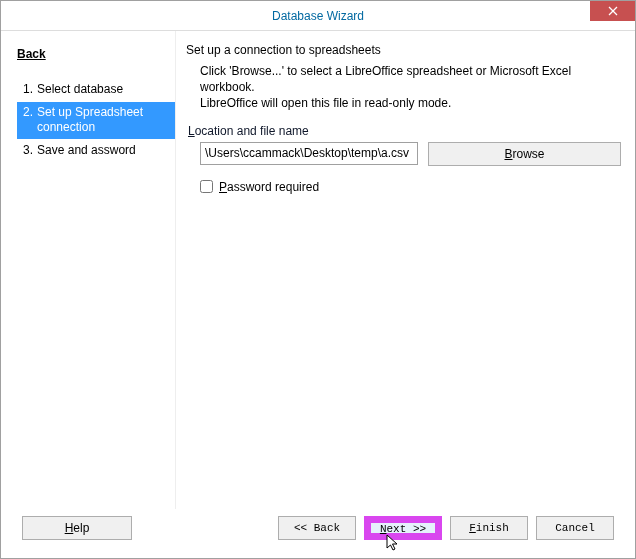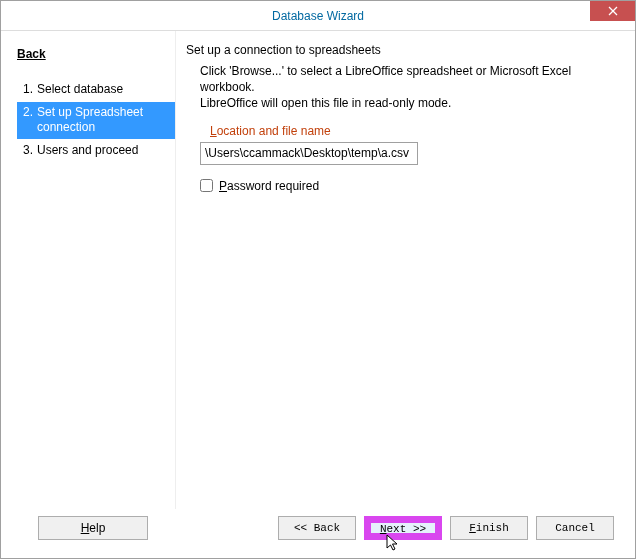--- a/index.html
+++ b/index.html
@@ -108,22 +108,22 @@
     .instruction-text {
       font-size: 12px;
       color: #000;
       line-height: 1.35;
       margin-left: 14px;
       margin-bottom: 12px;
     }
     
     .field-label {
       font-size: 12px;
-      color: #c2410c;
-      margin-left: 24px;
+      color: #0f172a;
+      margin-left: 2px;
       margin-bottom: 4px;
     }
     
     .field-label .underline-char {
       text-decoration: underline;
     }
     
     .location-row {
       display: flex;
       gap: 10px;
@@ -167,21 +167,21 @@
       height: 13px;
     }
     
     .checkbox-label .underline-char {
       text-decoration: underline;
     }
     
     .button-bar {
       position: absolute;
       bottom: 12px;
-      left: 16px;
+      left: 0;
       right: 0;
       height: 36px;
       display: flex;
       align-items: center;
       padding: 0 21px;
       gap: 8px;
     }
     
     .help-btn {
       width: 110px;
@@ -253,35 +253,38 @@
       <span>Select database</span>
     </div>
 
     <div class="step-item active">
       <span class="step-number">2.</span>
       <span>Set up Spreadsheet connection</span>
     </div>
 
     <div class="step-item">
       <span class="step-number">3.</span>
-      <span>Users and proceed</span>
+      <span>Save and assword</span>
     </div>
   </div>
 
   <div class="main-panel">
     <div class="main-heading">Set up a connection to spreadsheets</div>
     <div class="instruction-text" style="white-space: pre-line;">Click 'Browse...' to select a LibreOffice spreadsheet or Microsoft Excel workbook.
 LibreOffice will open this file in read-only mode.</div>
 
     <div class="field-label">
       <span class="underline-char">L</span><span>ocation and file name</span>
     </div>
 
     <div class="location-row">
       <input type="text" class="location-input" value="\Users\ccammack\Desktop\temp\a.csv" style="">
+      <button class="browse-btn">
+        <span class="underline-char">B</span><span>rowse</span>
+      </button>
     </div>
 
     <div class="checkbox-row">
       <input type="checkbox" style="">
       <label class="checkbox-label">
         <span class="underline-char">P</span><span>assword required</span>
       </label>
     </div>
   </div>
 

